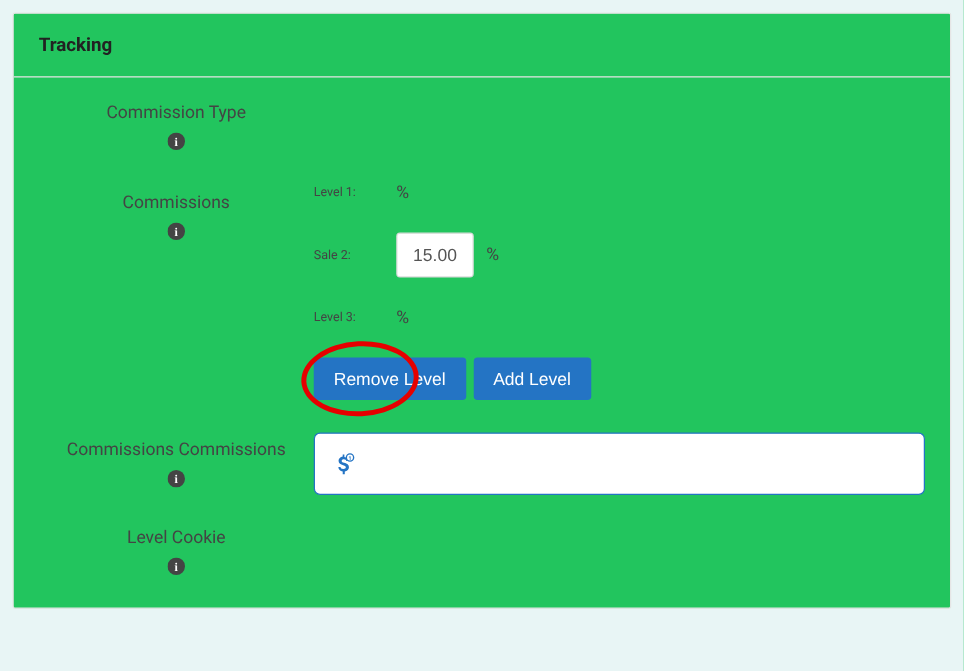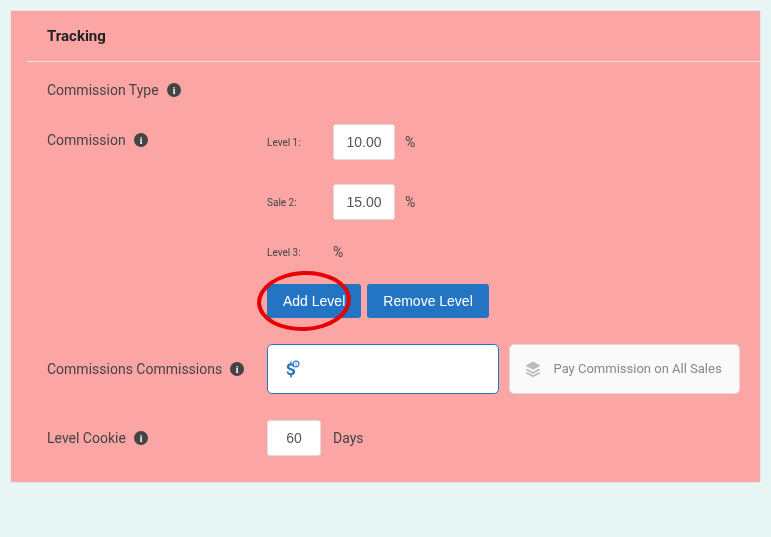--- a/index.html
+++ b/index.html
@@ -4,24 +4,23 @@
   <style>
     * { box-sizing: border-box; margin: 0; padding: 0; }
     body {
       font-family: -apple-system, BlinkMacSystemFont, "Segoe UI", Roboto, Arial, sans-serif;
       background: #e8f5f5;
       padding: 10px;
       font-size: 14px;
       color: #333;
     }
     .panel {
-      background: #fca5a5;
+      background: #22c55e;
       border: 1px solid #e5e5e5;
       border-radius: 2px;
-      padding-left: 16px;
     }
     .panel-header {
       padding: 16px 20px;
       border-bottom: 1px solid #e5e5e5;
       font-weight: 700;
       font-size: 15px;
       color: #222;
     }
     .panel-body {
       padding: 20px;
@@ -34,20 +33,21 @@
     .form-row.align-center { align-items: center; }
     .form-label {
       width: 220px;
       flex-shrink: 0;
       display: flex;
       align-items: center;
       gap: 8px;
       color: #444;
       font-size: 14px;
       padding-top: 8px;
+      flex-direction: column;
     }
     .form-row.align-center .form-label { padding-top: 0; }
     .info-icon {
       display: inline-flex;
       align-items: center;
       justify-content: center;
       width: 14px;
       height: 14px;
       color: #444;
     }
@@ -183,51 +183,50 @@
           <svg viewBox="0 0 16 16" width="14" height="14" fill="currentColor">
               <circle cx="8" cy="8" r="8" fill="#444"></circle>
               <text x="8" y="12" text-anchor="middle" font-size="11" font-weight="bold" fill="#fff" font-family="serif">i</text>
             </svg>
         </span>
       </div>
     </div>
 
     <div class="form-row">
       <div class="form-label">
-        <span>Commission</span>
+        <span>Commissions</span>
         <span class="info-icon">
           <svg viewBox="0 0 16 16" width="14" height="14" fill="currentColor">
               <circle cx="8" cy="8" r="8" fill="#444"></circle>
               <text x="8" y="12" text-anchor="middle" font-size="11" font-weight="bold" fill="#fff" font-family="serif">i</text>
             </svg>
         </span>
       </div>
       <div class="form-control-wrap">
 
         <div class="level-row">
           <span class="level-label">Level 1:</span>
-          <input class="num-input" value="10.00" style="">
           <span class="unit">%</span>
         </div>
 
         <div class="level-row">
           <span class="level-label">Sale 2:</span>
           <input class="num-input" value="15.00" style="">
           <span class="unit">%</span>
         </div>
 
         <div class="level-row">
           <span class="level-label">Level 3:</span>
           <span class="unit">%</span>
         </div>
 
         <div class="btn-row">
           <div class="highlight-ellipse"></div>
+          <button class="btn">Remove Level</button>
           <button class="btn">Add Level</button>
-          <button class="btn">Remove Level</button>
         </div>
       </div>
     </div>
 
     <div class="form-row align-center">
       <div class="form-label">
         <span>Commissions Commissions</span>
         <span class="info-icon">
           <svg viewBox="0 0 16 16" width="14" height="14" fill="currentColor">
               <circle cx="8" cy="8" r="8" fill="#444"></circle>
@@ -239,42 +238,30 @@
         <div class="option-cards">
           <div class="option-card selected">
             <span class="card-icon">
               <svg viewBox="0 0 24 24" width="20" height="20" fill="#2474c4">
                   <path d="M11 3v2.06C8.72 5.44 7 7.03 7 9.2c0 2.57 2.1 3.56 4.45 4.16 2.07.52 2.55 1.15 2.55 1.94 0 .87-.9 1.7-2.5 1.7-1.72 0-2.5-.82-2.6-1.9H6.8c.12 2.24 1.82 3.94 4.2 4.34V22h2v-2.56c2.4-.36 4-1.94 4-4.07 0-2.8-2.38-3.73-4.6-4.28-1.96-.49-2.4-1.06-2.4-1.84 0-.9.84-1.55 2.2-1.55 1.44 0 2.1.68 2.2 1.7h2.1c-.1-2.02-1.64-3.54-3.9-3.9V3h-2z"></path>
                   <circle cx="18" cy="6" r="3.5" fill="#fff" stroke="#2474c4" stroke-width="1.3"></circle>
                   <text x="18" y="8.2" text-anchor="middle" font-size="5" font-weight="bold" fill="#2474c4">1</text>
                 </svg>
             </span>
           </div>
-          <div class="option-card">
-            <span class="card-icon">
-              <svg viewBox="0 0 24 24" width="20" height="20" fill="#bbb">
-                  <path d="M12 3l9 5-9 5-9-5 9-5zm0 12.5l6.7-3.72L21 13l-9 5-9-5 2.3-1.22L12 15.5zm0 4l6.7-3.72L21 17l-9 5-9-5 2.3-1.22L12 19.5z"></path>
-                </svg>
-            </span>
-            <span class="card-label">Pay Commission on All Sales</span>
-          </div>
         </div>
       </div>
     </div>
 
     <div class="form-row align-center" style="margin-bottom:6px;">
       <div class="form-label">
         <span>Level Cookie</span>
         <span class="info-icon">
           <svg viewBox="0 0 16 16" width="14" height="14" fill="currentColor">
               <circle cx="8" cy="8" r="8" fill="#444"></circle>
               <text x="8" y="12" text-anchor="middle" font-size="11" font-weight="bold" fill="#fff" font-family="serif">i</text>
             </svg>
         </span>
-      </div>
-      <div class="form-control-wrap cookie-row">
-        <input class="num-input" style="width: 54px;" value="60">
-        <span class="unit">Days</span>
       </div>
     </div>
 
   </div>
 </div>
 
 </body></html>

